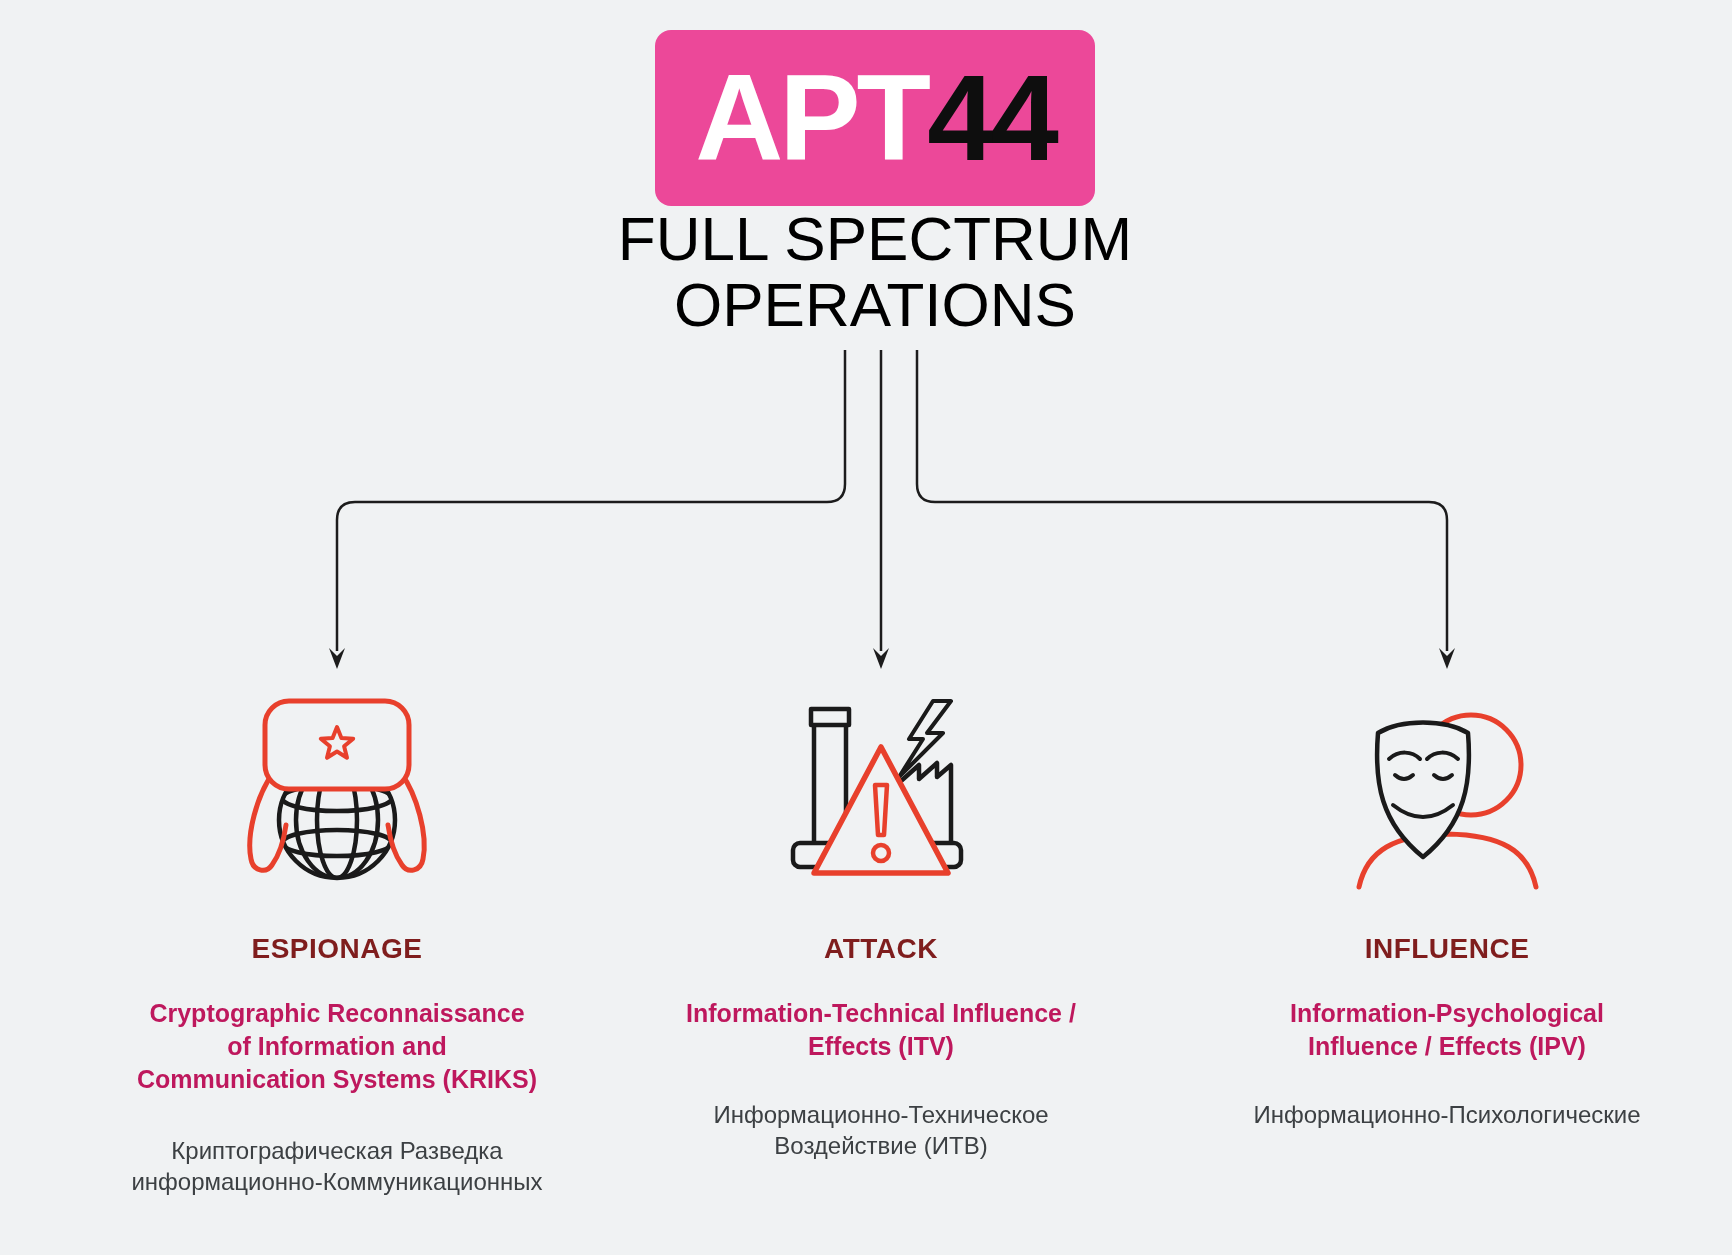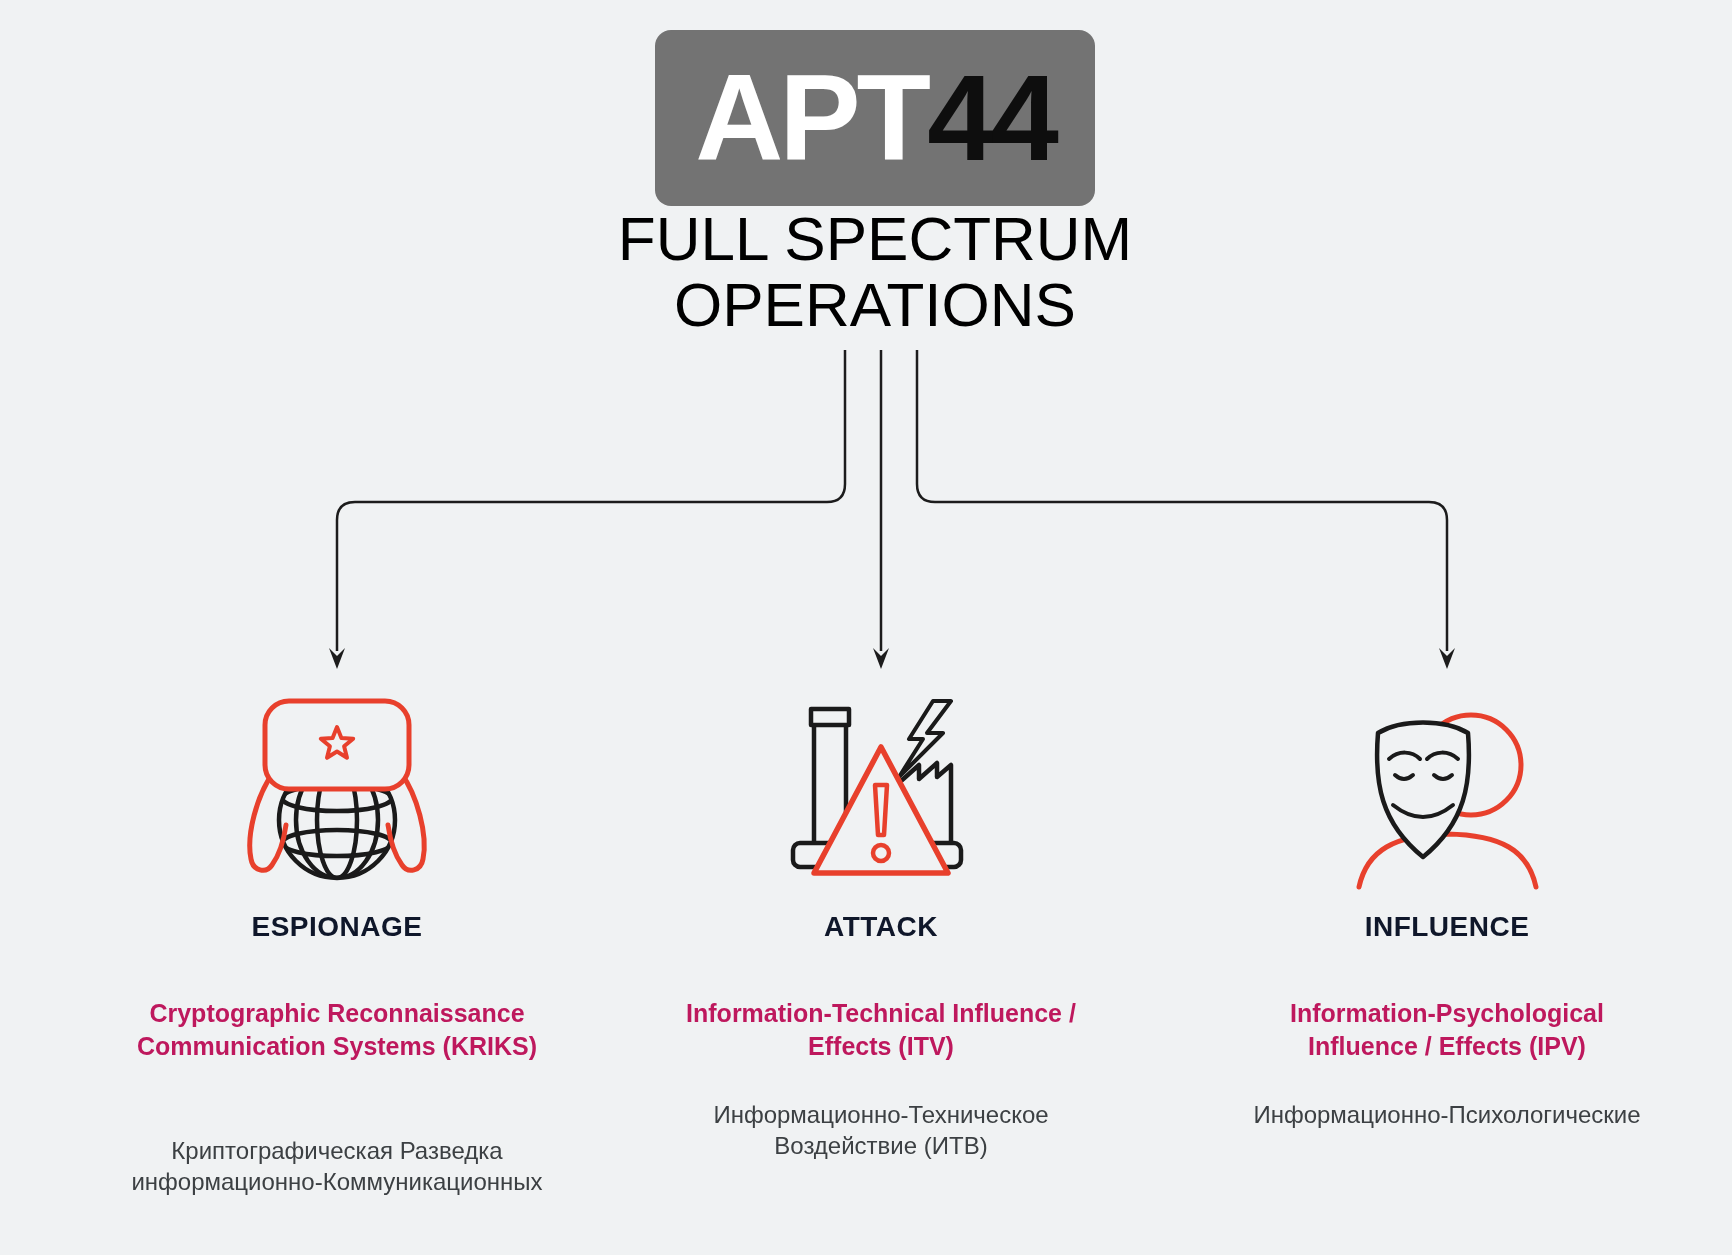--- a/index.html
+++ b/index.html
@@ -6,41 +6,41 @@
   .canvas{
     position:relative;
     width:1732px;height:1255px;
     background:#f0f2f3;
     font-family:"Liberation Sans", sans-serif;
     overflow:hidden;
   }
   
   .logo{
     position:absolute;left:655px;top:30px;width:440px;height:176px;
-    background:#737373;border-radius:16px;
+    background:#ec4899;border-radius:16px;
     display:flex;align-items:center;justify-content:center;
     font-weight:700;font-size:122px;letter-spacing:-4px;line-height:1;
     user-select:none;
   }
   .logo .apt{color:#ffffff;}
   .logo .n44{color:#0e0e0e;}
   .big-title{
     position:absolute;left:475px;top:206px;width:800px;
     text-align:center;color:#000000;
     font-size:62px;line-height:66px;font-weight:500;letter-spacing:0px;
   }
   .big-title span{display:block;}
   
   svg.connector{position:absolute;left:0;top:0;pointer-events:none;}
   
   .col{position:absolute;width:520px;text-align:center;}
   .col .icon-box{position:absolute;left:160px;top:0;width:200px;height:200px;}
   .col .col-title{
-    position:absolute;left:0;top:216px;width:520px;
-    color:#0f172a;font-size:28px;font-weight:700;letter-spacing:.5px;
+    position:absolute;left:0;top:238px;width:520px;
+    color:#7f1d1d;font-size:28px;font-weight:700;letter-spacing:.5px;
   }
   .col .en{
     position:absolute;left:0;top:302px;width:520px;
     color:#be185d;font-size:25px;font-weight:700;line-height:33px;
   }
   .col .ru{
     position:absolute;left:0;width:520px;
     color:#3c4043;font-size:24px;font-weight:400;line-height:31px;
   }
   .col .ln{display:block;}
@@ -102,20 +102,21 @@
         </g>
 
         <rect x="28" y="6" width="144" height="88" rx="24" fill="#f0f2f3" stroke="#e8402c" stroke-width="5"></rect>
 
         <path d="M 100 32 L 104.4 42.9 L 116.2 43.7 L 107.1 51.3 L 110 62.8 L 100 56.5 L 90 62.8 L 92.9 51.3 L 83.8 43.7 L 95.6 42.9 Z" fill="none" stroke="#e8402c" stroke-width="4" stroke-linejoin="round"></path>
       </svg>
     </div>
     <div class="col-title">ESPIONAGE</div>
     <div class="en">
       <span class="ln">Cryptographic Reconnaissance</span>
+      <span class="ln">of Information and</span>
       <span class="ln">Communication Systems (KRIKS)</span>
     </div>
     <div class="ru">
       <span class="ln">Криптографическая Разведка</span>
       <span class="ln">информационно-Коммуникационных</span>
     </div>
   </div>
 
   <div class="col col2">
     <div class="icon-box">

